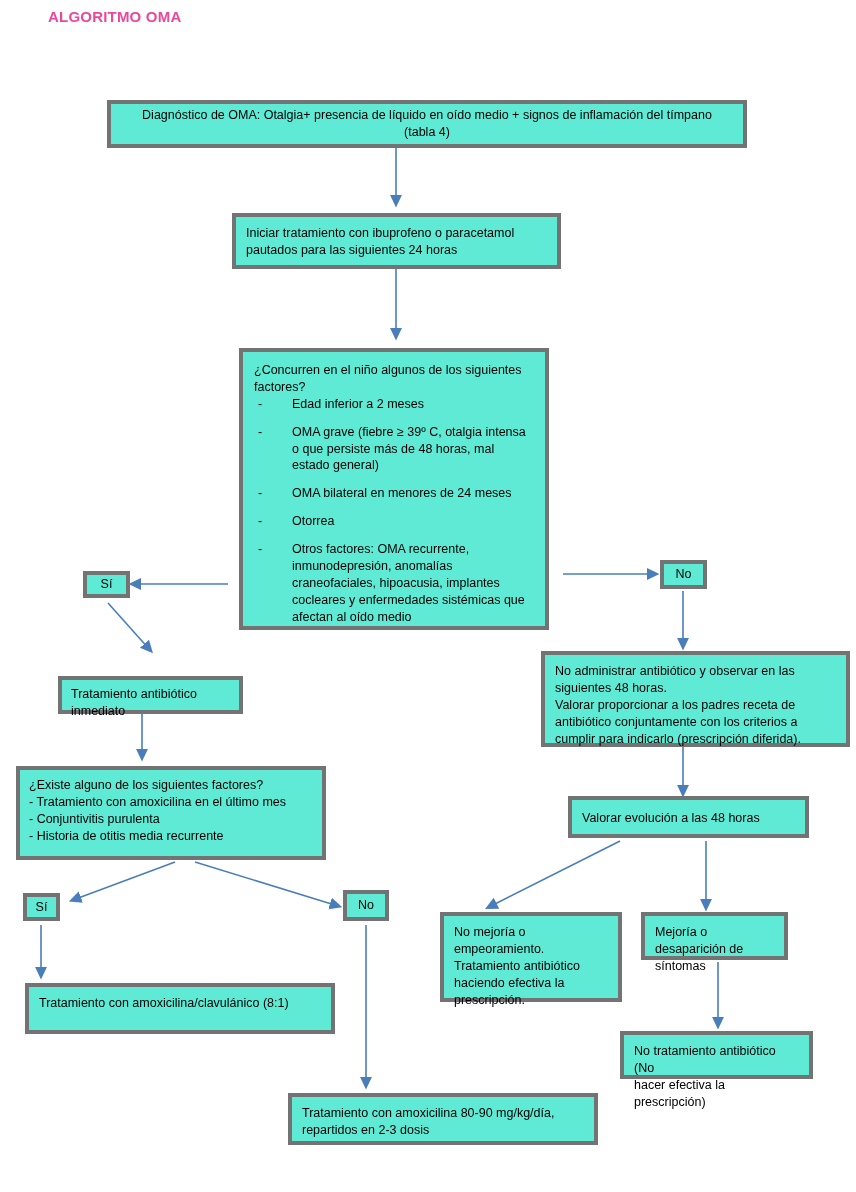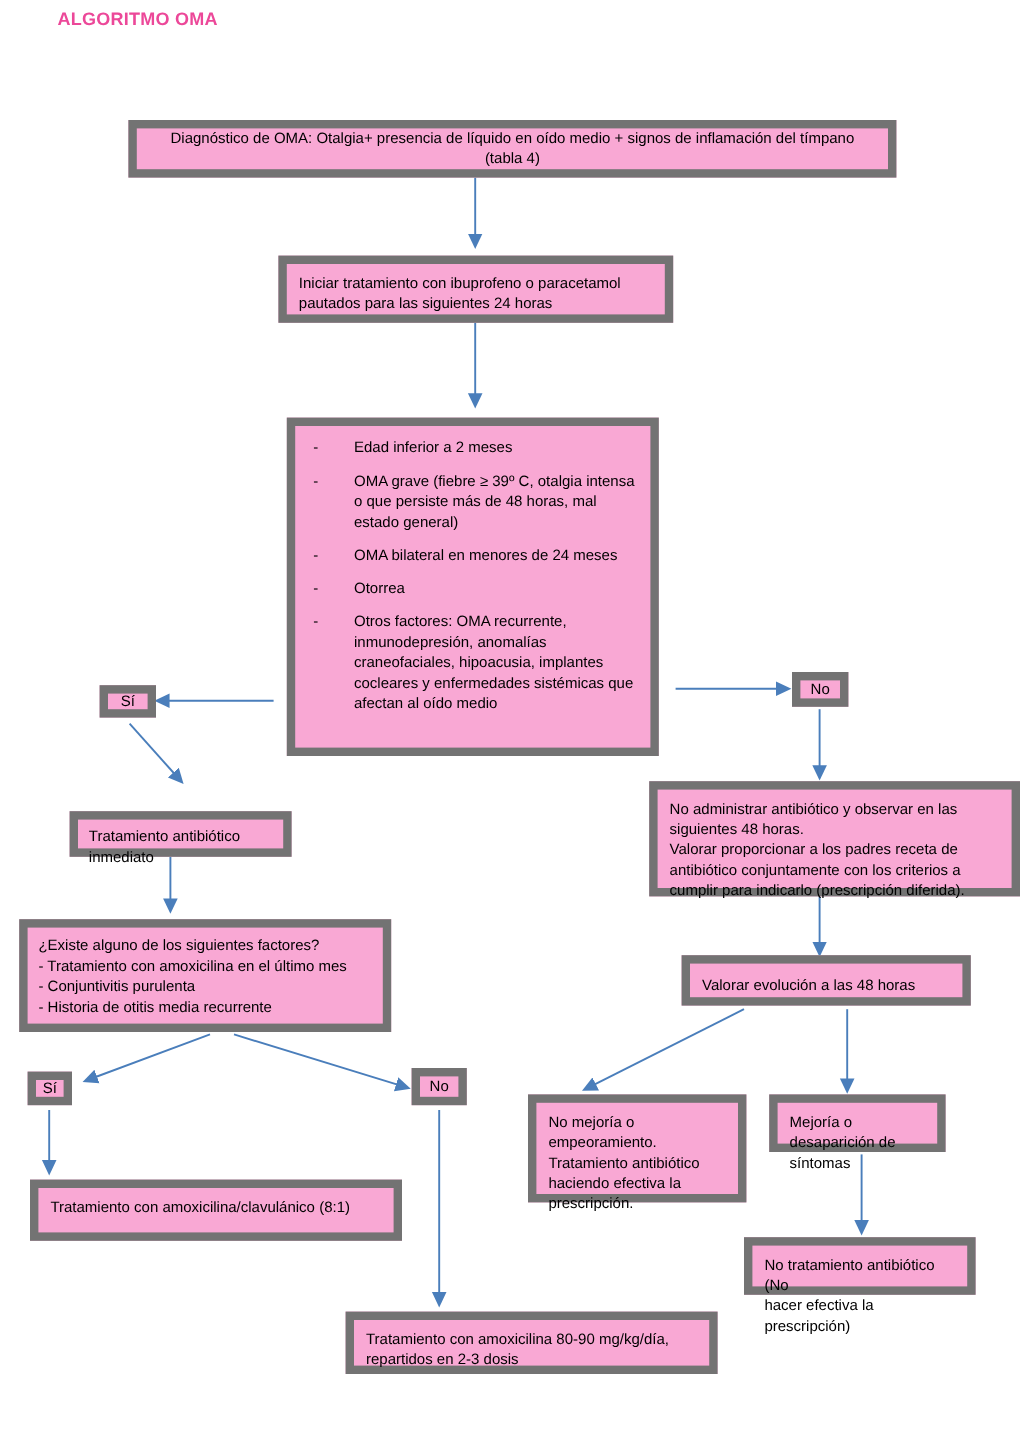--- a/index.html
+++ b/index.html
@@ -25,22 +25,22 @@
     top: 8px;
     font-size: 15px;
     font-weight: bold;
     letter-spacing: 0.2px;
     color: #ec4899;
     white-space: nowrap;
   }
   .box {
     position: absolute;
     box-sizing: border-box;
-    border: 7px solid #737373;
-    background: #f9a8d4;
+    border: 4px solid #737373;
+    background: #5eead4;
     font-size: 12.5px;
     line-height: 1.35;
     color: #000000;
     padding: 8px 10px;
   }
   .box.center {
     text-align: center;
   }
   .box.tiny {
     font-size: 12.5px;
@@ -141,20 +141,21 @@
     <p>Diagnóstico de OMA: Otalgia+ presencia de líquido en oído medio + signos de inflamación del tímpano</p>
     <p>(tabla 4)</p>
   </div>
 
   <div class="box" style="left:232px; top:213px; width:329px; height:56px;">
     <p>Iniciar tratamiento con ibuprofeno o  paracetamol</p>
     <p>pautados para las siguientes 24 horas</p>
   </div>
 
   <div class="box" style="left:239px; top:348px; width:310px; height:282px; padding:10px 11px;">
+    <p class="qtext">¿Concurren en el niño algunos de los siguientes factores?</p>
     <ul class="bullets">
       <li><span class="dash">-</span><span>Edad inferior a 2 meses</span></li>
       <li><span class="dash">-</span><span>OMA grave (fiebre ≥ 39º C, otalgia intensa o que persiste más de 48 horas, mal estado general)</span></li>
       <li><span class="dash">-</span><span>OMA bilateral en menores de 24 meses</span></li>
       <li><span class="dash">-</span><span>Otorrea</span></li>
       <li><span class="dash">-</span><span>Otros factores: OMA recurrente, inmunodepresión, anomalías craneofaciales, hipoacusia, implantes cocleares y enfermedades sistémicas que afectan al oído medio</span></li>
     </ul>
   </div>
 
   <div class="box tiny" style="left:83px; top:571px; width:47px; height:27px;">

